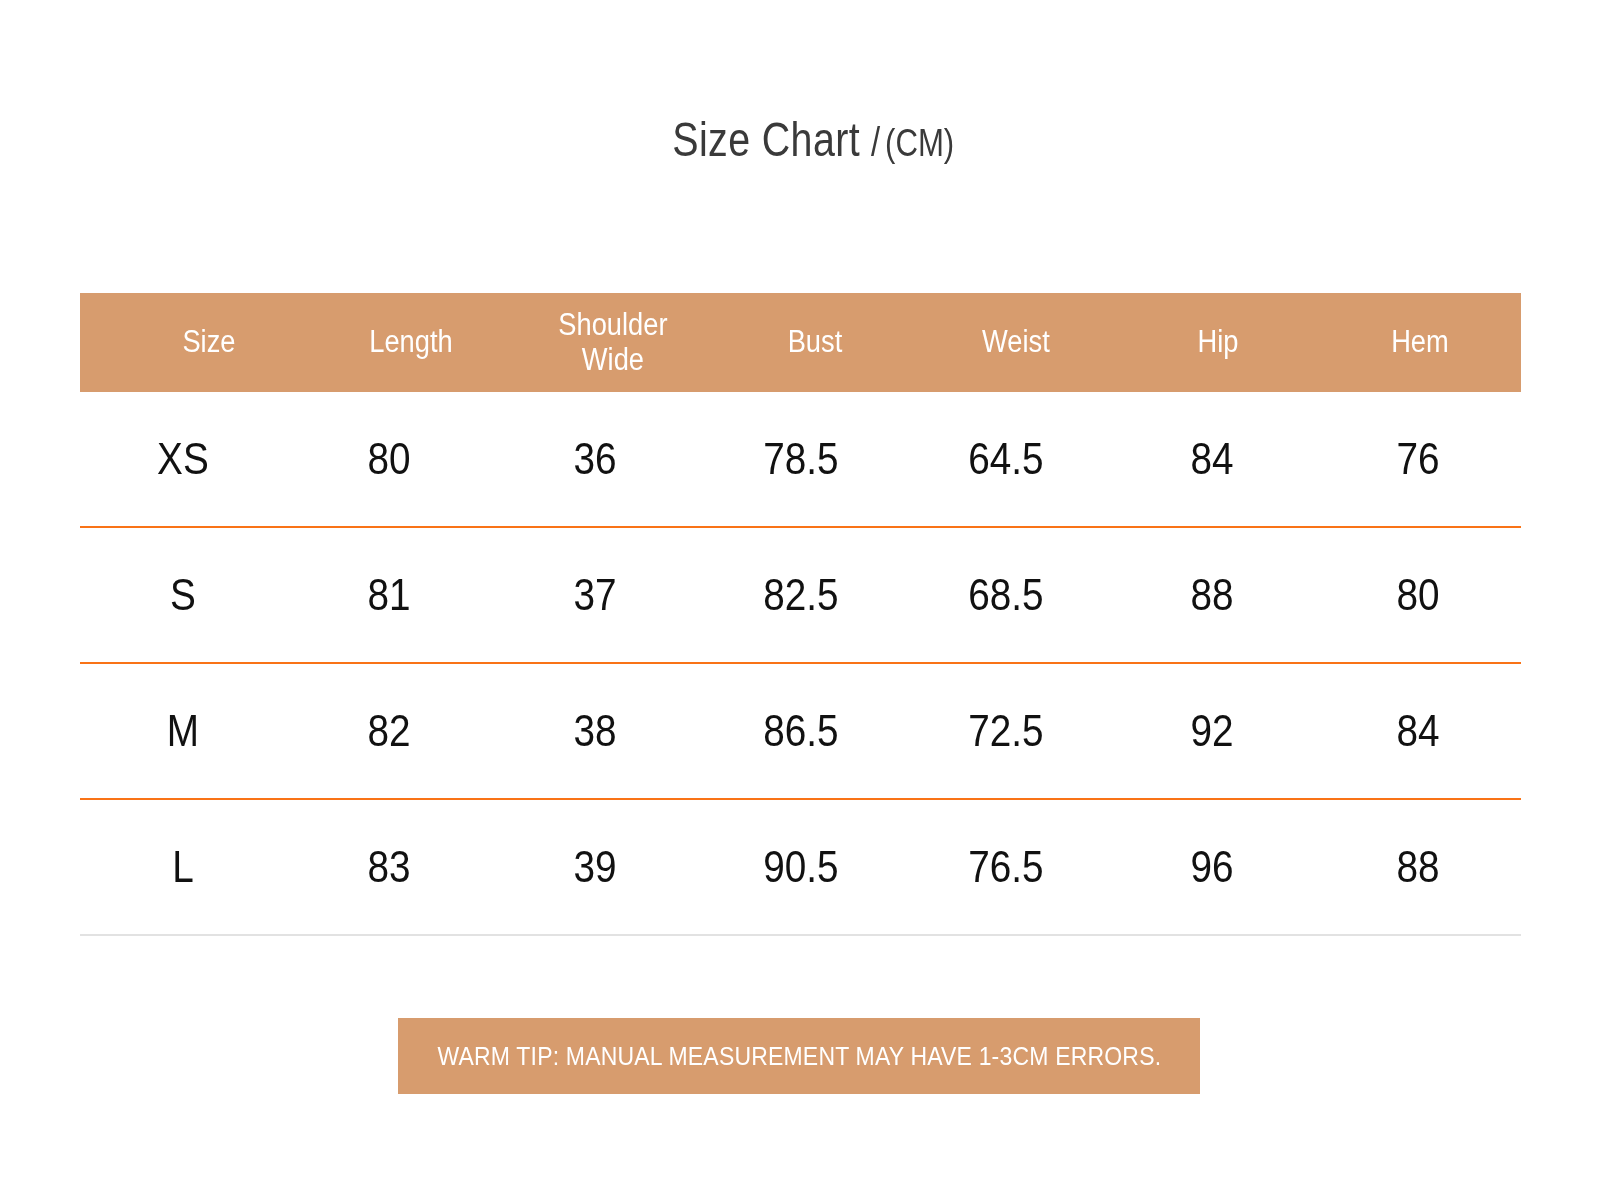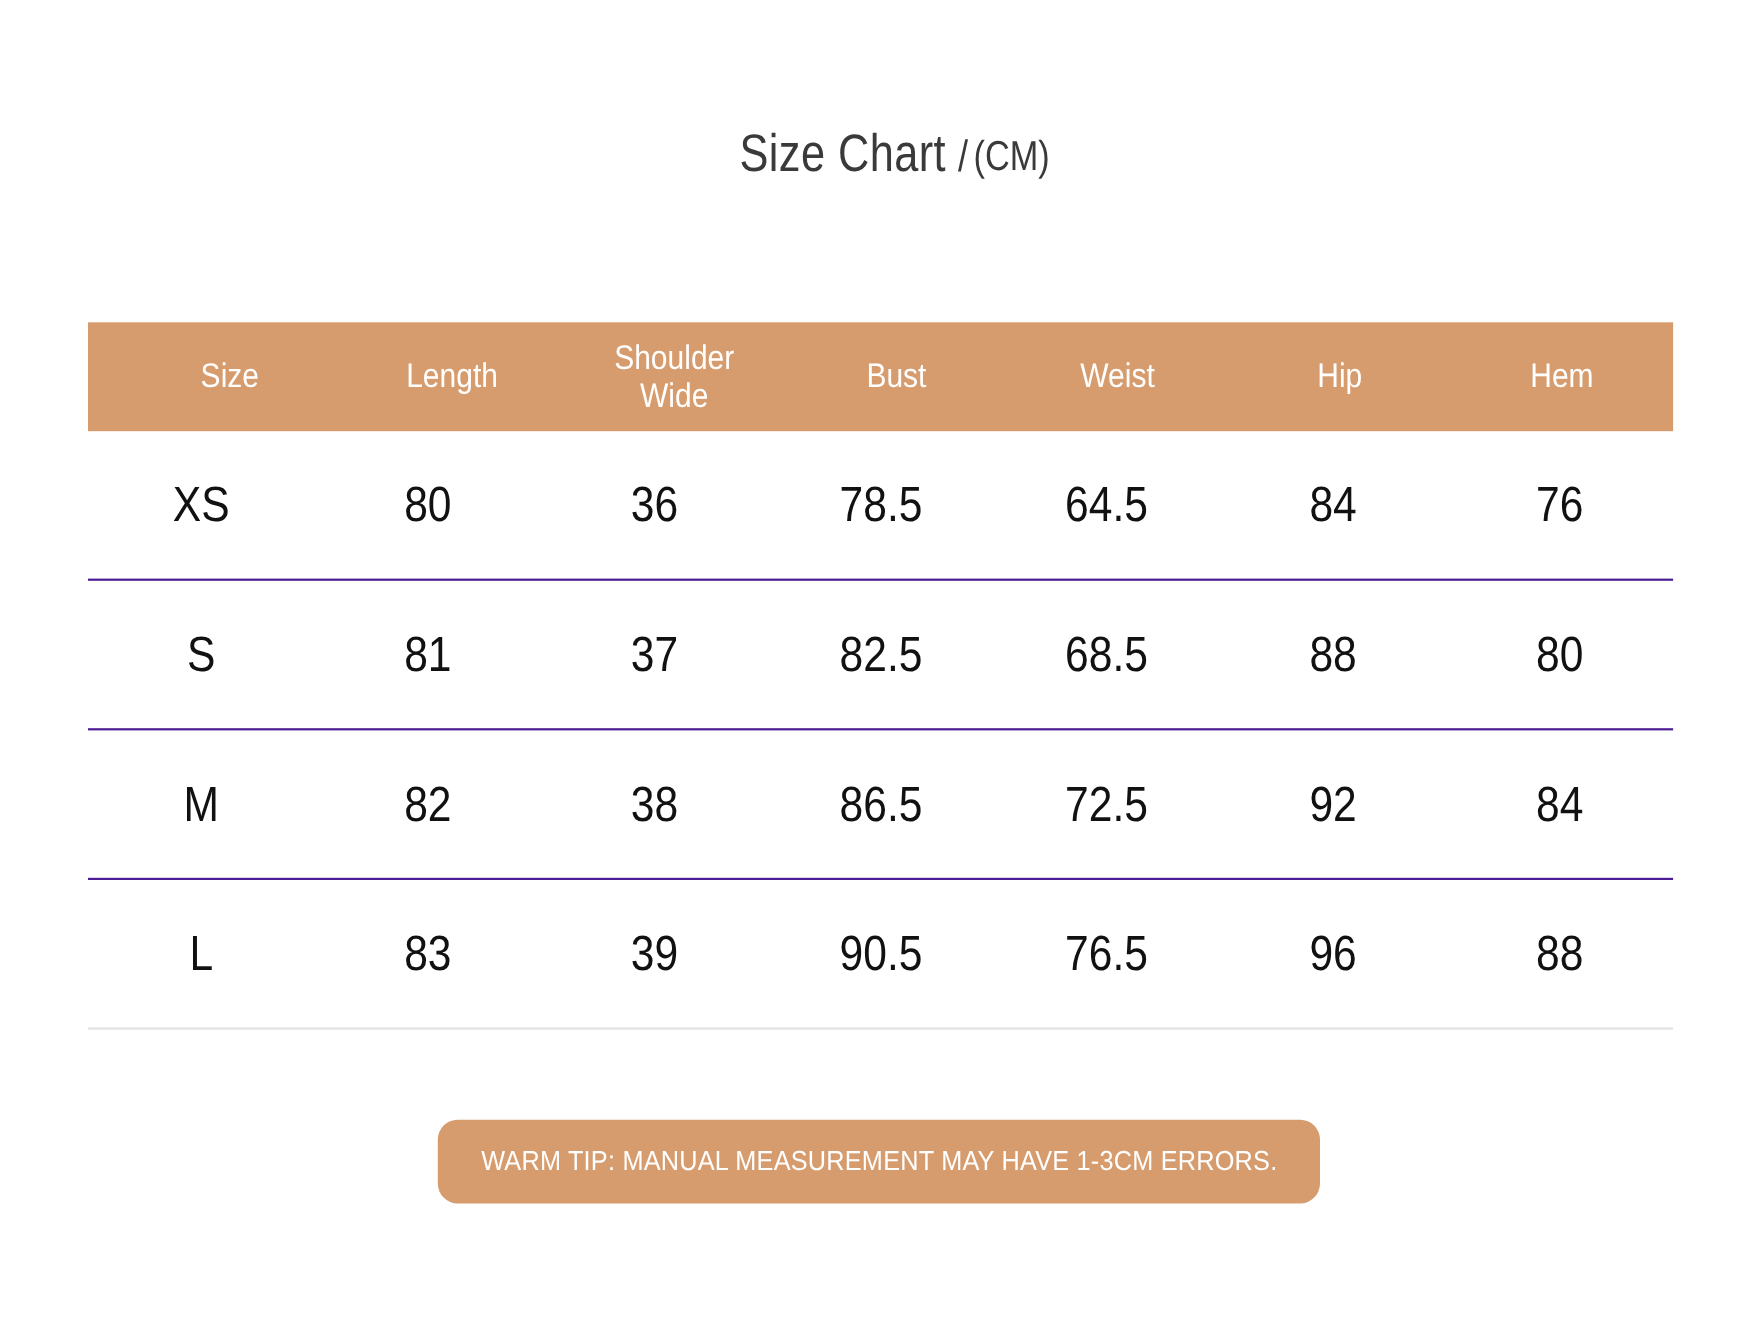--- a/index.html
+++ b/index.html
@@ -81,21 +81,21 @@
     transform: scaleX(0.88);
     white-space: pre-line;
   }
 
   .tbody { }
 
   .tr {
     display: flex;
     align-items: center;
     height: 134px;
-    border-bottom: 2px solid #4c1d95;
+    border-bottom: 2px solid #f97316;
   }
   .tr:last-child {
     border-bottom: 2px solid #e2e2e2;
   }
   .td {
     flex: 1 1 0;
     text-align: center;
     color: #111111;
     font-family: "Liberation Sans Narrow", "Liberation Sans", sans-serif;
     font-size: 45px;
@@ -107,21 +107,20 @@
   .banner {
     position: absolute;
     left: 398px;
     top: 1018px;
     width: 802px;
     height: 76px;
     background: #d79c6e;
     display: flex;
     align-items: center;
     justify-content: center;
-    border-radius: 18px;
   }
   .banner-text {
     color: #ffffff;
     font-family: "Liberation Sans Narrow", "Liberation Sans", sans-serif;
     font-size: 25px;
     letter-spacing: 0.2px;
     transform: scaleX(0.92);
     white-space: nowrap;
   }
 </style>

